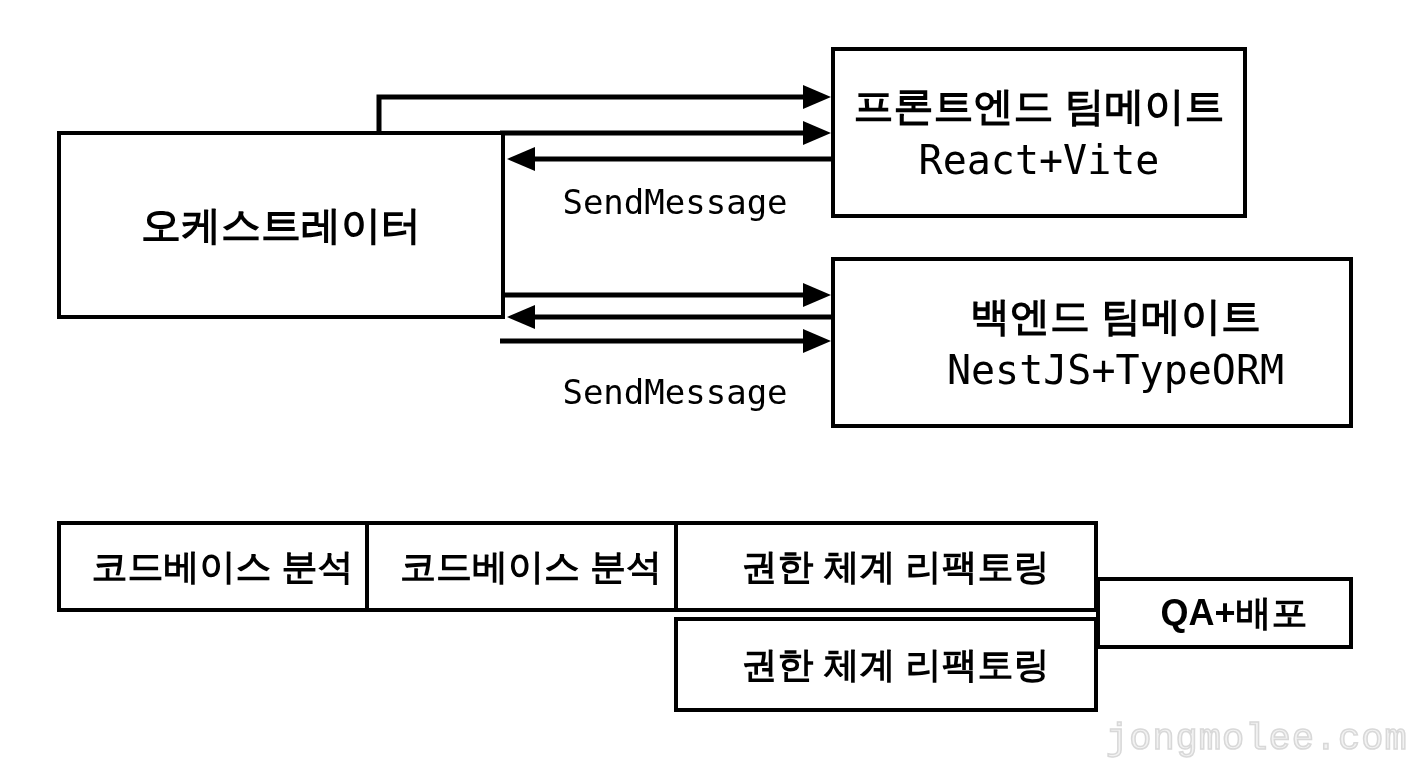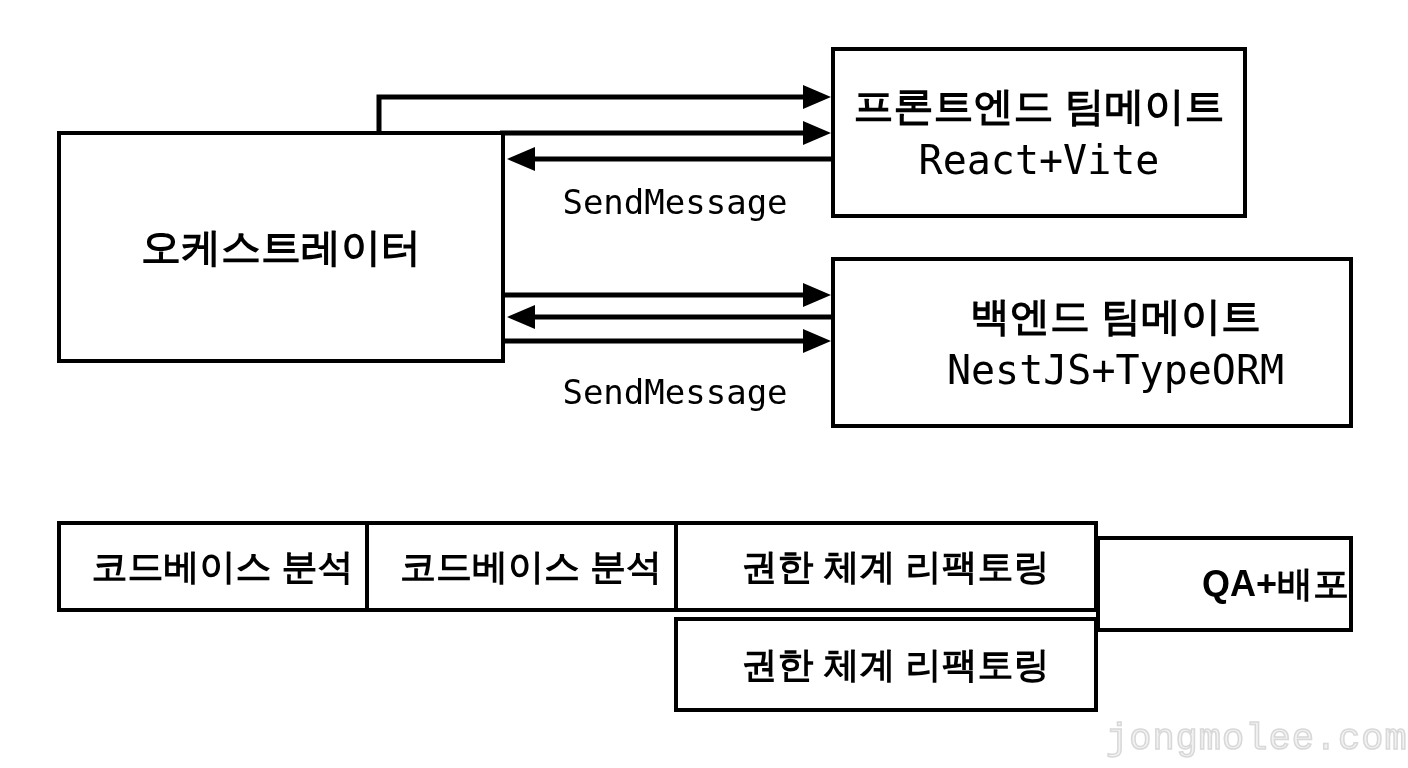--- a/index.html
+++ b/index.html
@@ -92,21 +92,21 @@
     <path class="shaft" d="M505,295 H803"></path>
     <path class="head" d="M831,295 L803,283 L803,307 Z"></path>
 
     <path class="shaft" d="M831,317 H535"></path>
     <path class="head" d="M507,317 L535,305 L535,329 Z"></path>
 
     <path class="shaft" d="M500,341 H803"></path>
     <path class="head" d="M831,341 L803,329 L803,353 Z"></path>
   </svg>
 
-  <div class="box" style="left:57px; top:131px; width:448px; height:232px;">
+  <div class="box" style="left:57px; top:131px; width:448px; height:188px;">
     <span class="ko orc-label">오케스트레이터</span>
   </div>
 
   <div class="box" style="left:831px; top:47px; width:416px; height:171px;">
     <span class="ko node-title">프론트엔드 팀메이트</span>
     <span class="mono node-sub">React+Vite</span>
   </div>
 
   <div class="box" style="left:831px; top:257px; width:522px; height:171px;padding-left:47px;">
     <span class="ko node-title">백엔드 팀메이트</span>
@@ -121,19 +121,19 @@
   </div>
   <div class="box" style="left:365px; top:521px; width:313px; height:91px;">
     <span class="ko task-label">코드베이스 분석</span>
   </div>
   <div class="box" style="left:674px; top:521px; width:424px; height:91px;">
     <span class="ko task-label">권한 체계 리팩토링</span>
   </div>
   <div class="box" style="left:674px; top:617px; width:424px; height:95px;">
     <span class="ko task-label">권한 체계 리팩토링</span>
   </div>
-  <div class="box" style="left:1096px; top:536px; width:257px; height:96px; z-index:2;align-items:flex-end;">
+  <div class="box" style="left:1096px; top:577px; width:257px; height:72px; z-index:2;">
     <span class="ko task-label">QA+배포</span>
   </div>
 
   <div id="watermark">jongmolee.com</div>
 
 </div>
 
 </body></html>

